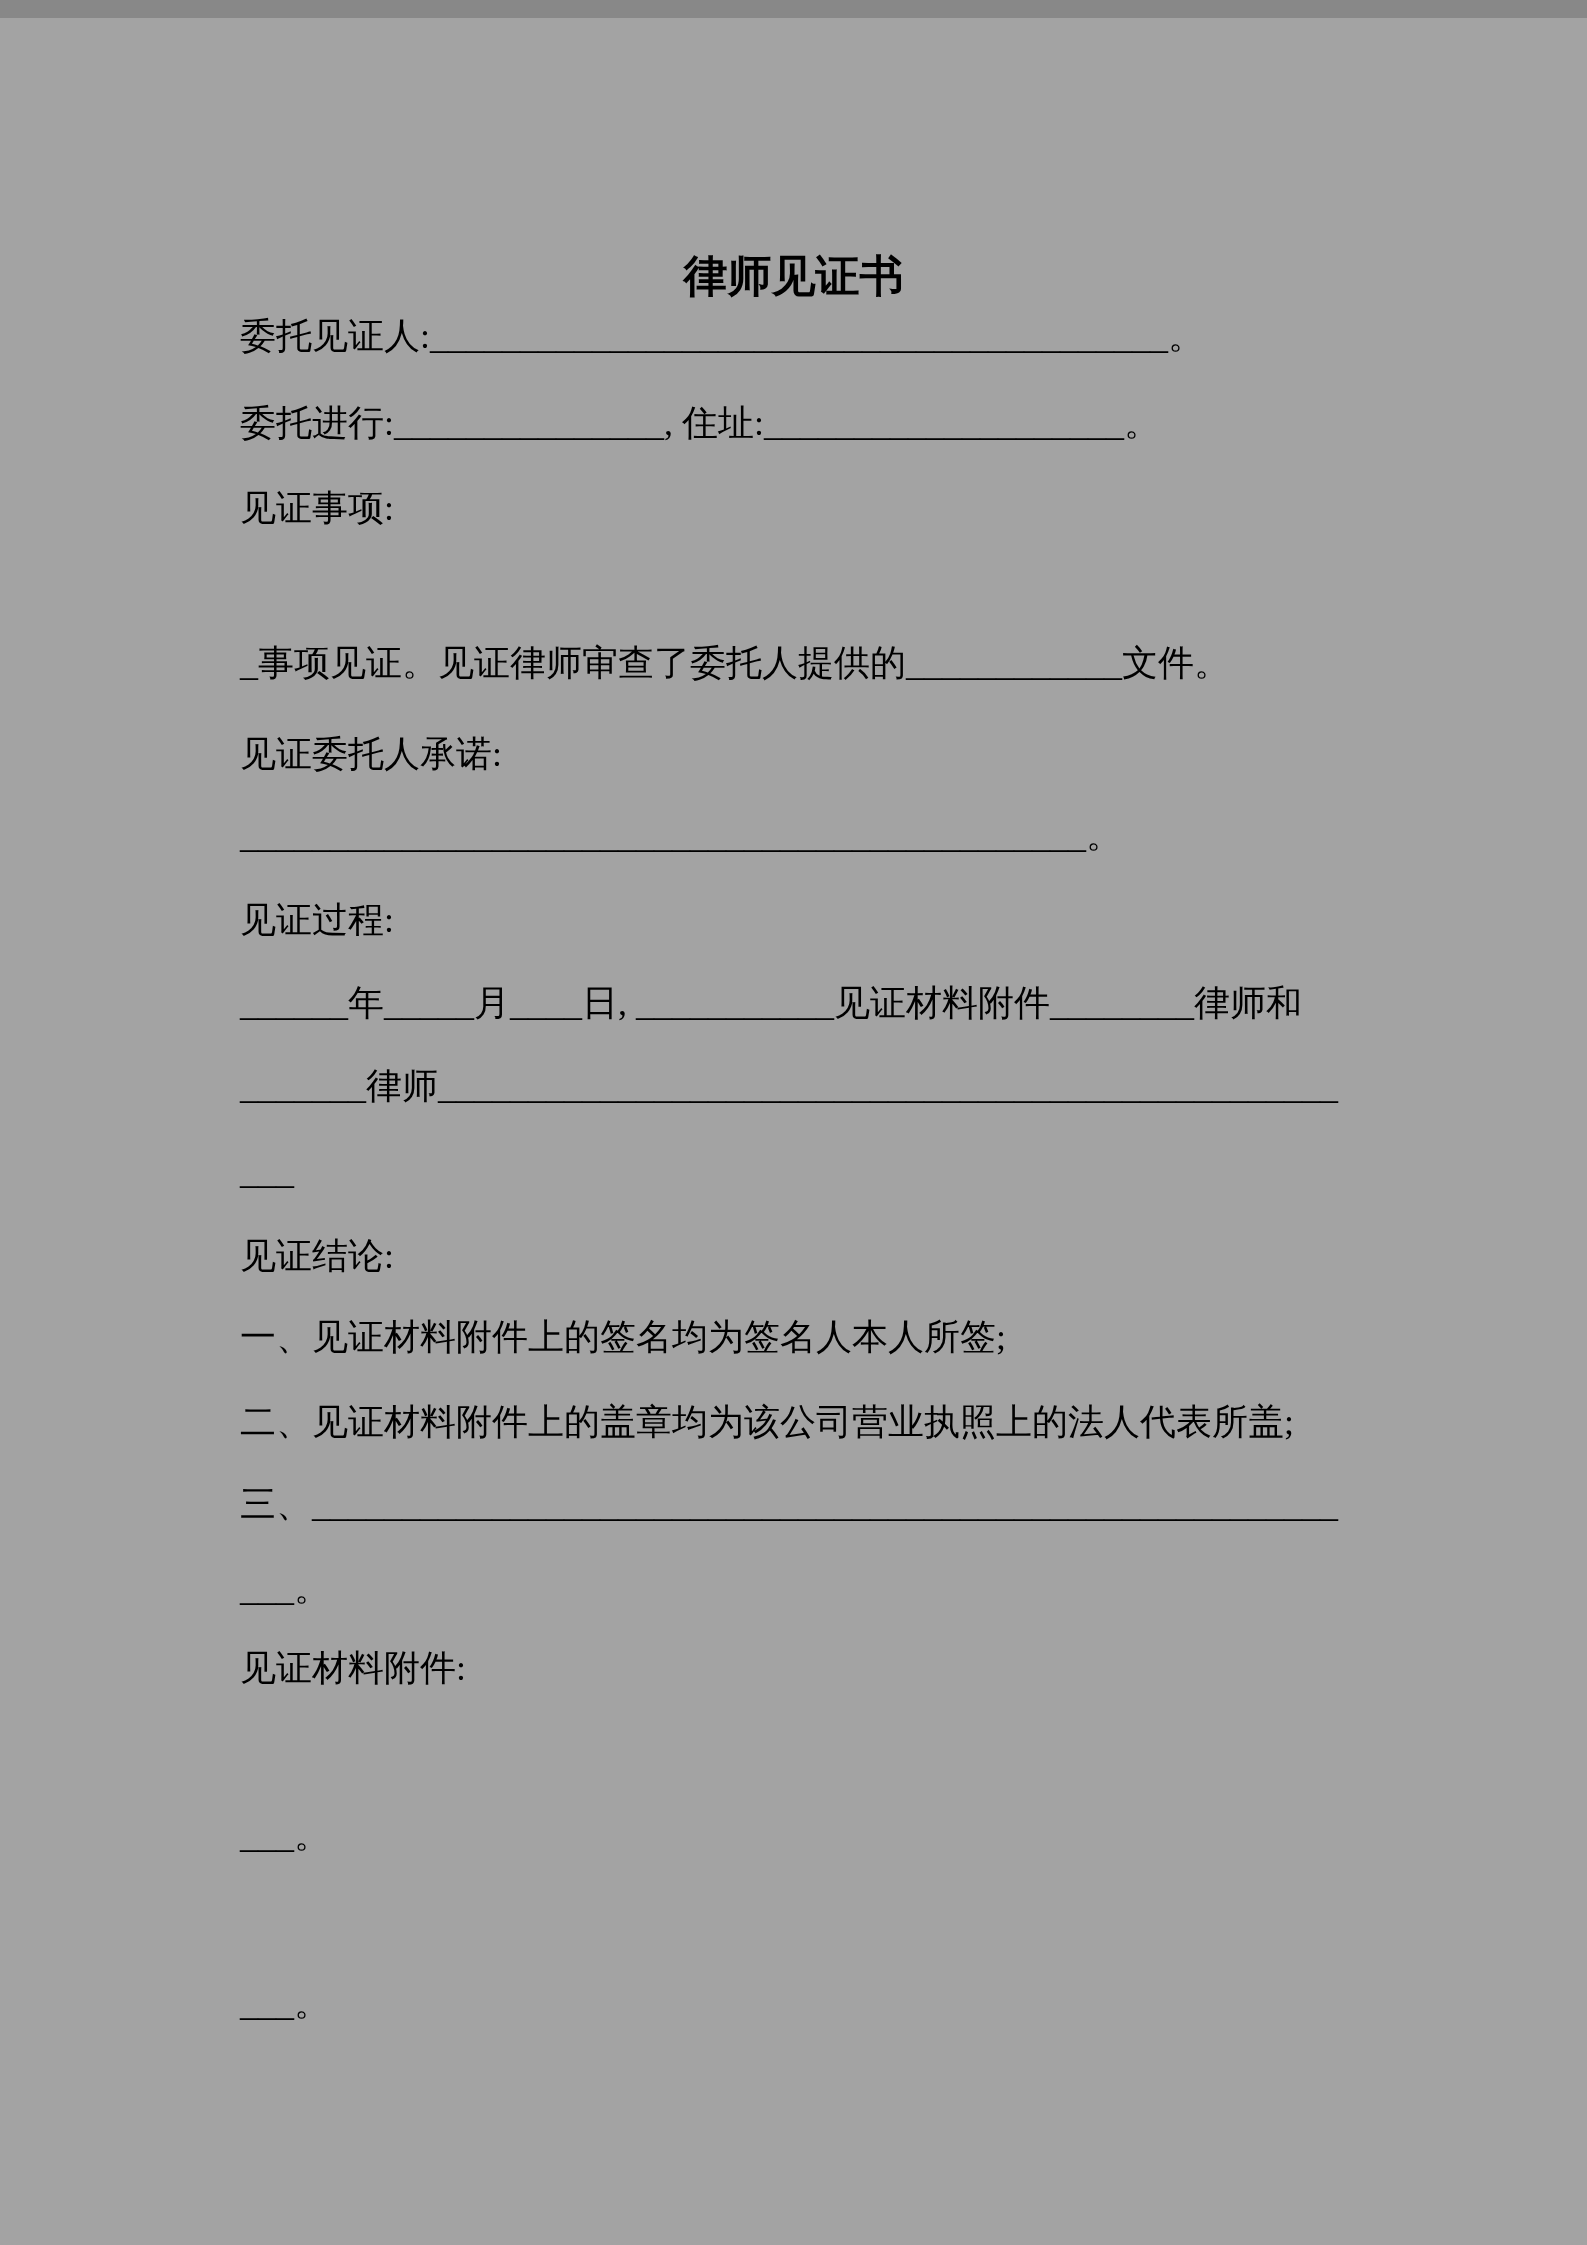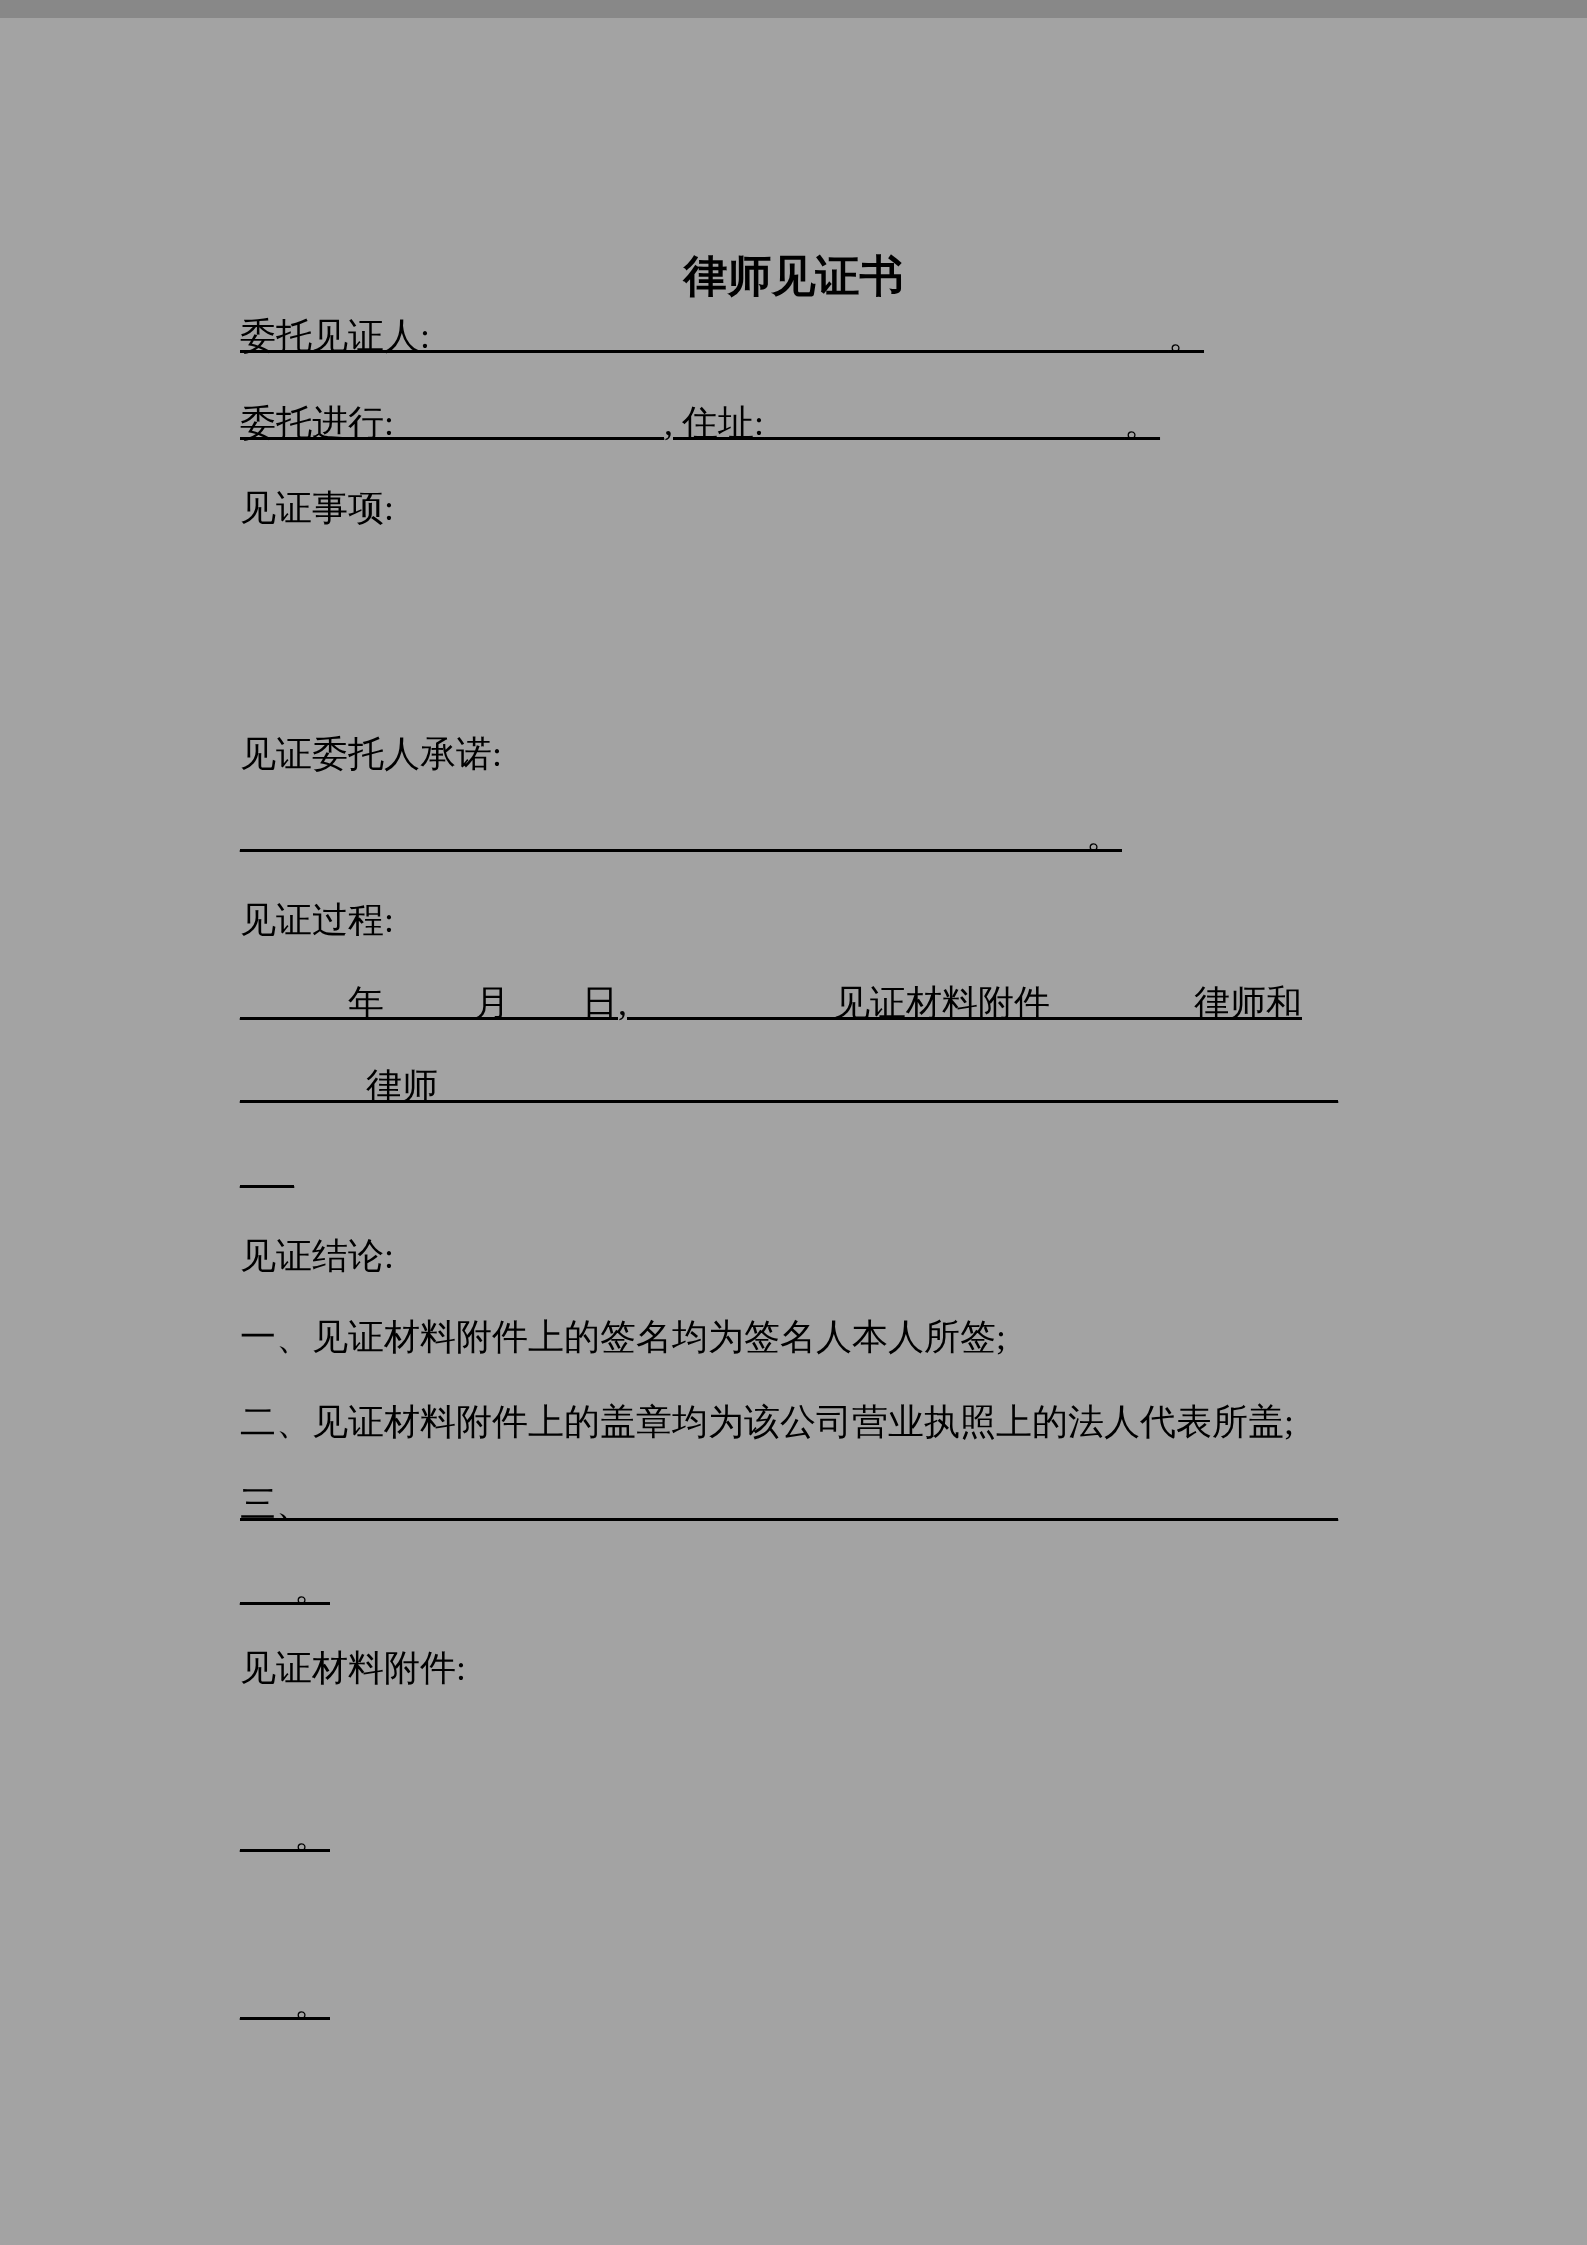--- a/index.html
+++ b/index.html
@@ -24,38 +24,39 @@
     line-height: 1.2;
     margin: 0;
   }
   .line {
     position: absolute;
     left: 240px;
     font-size: 36px;
     line-height: 1.25;
     white-space: pre;
   }
-  .line span { display: inline; text-decoration: underline; }
+  .line span { display: inline; }
   .blank { letter-spacing: 0; }
   .blank-bold { font-weight: bold; }
 </style>
 </head>
 <body>
 
 <div class="page">
 
   <h1 class="doc-title">律师见证书</h1>
 
   <div class="line" style="top:296px"><span>委托见证人:</span><span class="blank">_________________________________________</span><span>。</span></div>
 
   <div class="line" style="top:383px"><span>委托进行:</span><span class="blank">_______________</span><span>, </span><span>住址:</span><span class="blank">____________________</span><span>。</span></div>
 
   <div class="line" style="top:468px">见证事项:</div>
 
 
+  <div class="line" style="top:623px"><span>_事项见证。见证律师审查了委托人提供的</span><span class="blank">____________</span><span>文件。</span></div>
 
   <div class="line" style="top:714px">见证委托人承诺:</div>
 
   <div class="line" style="top:795px"><span class="blank">_______________________________________________</span><span>。</span></div>
 
   <div class="line" style="top:880px">见证过程:</div>
 
   <div class="line" style="top:963px"><span class="blank">______</span><span>年</span><span class="blank">_____</span><span>月</span><span class="blank">____</span><span>日</span><span>, </span><span class="blank">___________</span><span>见证材料附件</span><span class="blank">________</span><span>律师和</span></div>
 
   <div class="line" style="top:1046px"><span class="blank">_______</span><span>律师</span><span class="blank">__________________________________________________</span></div>

